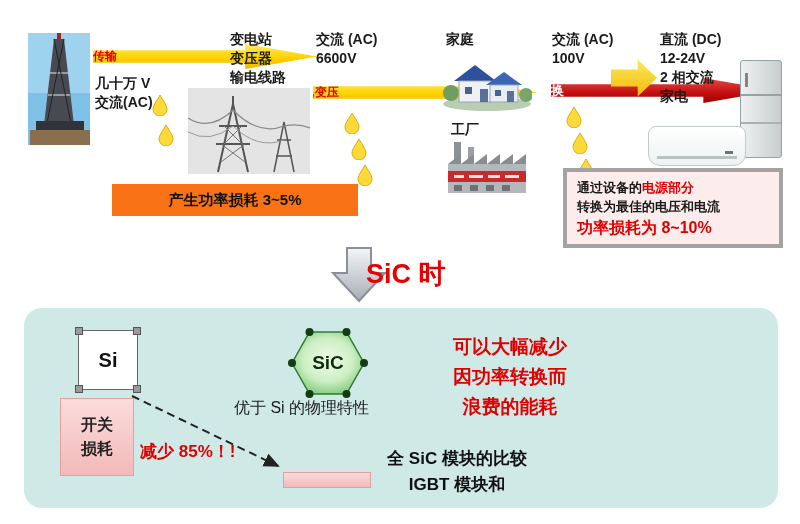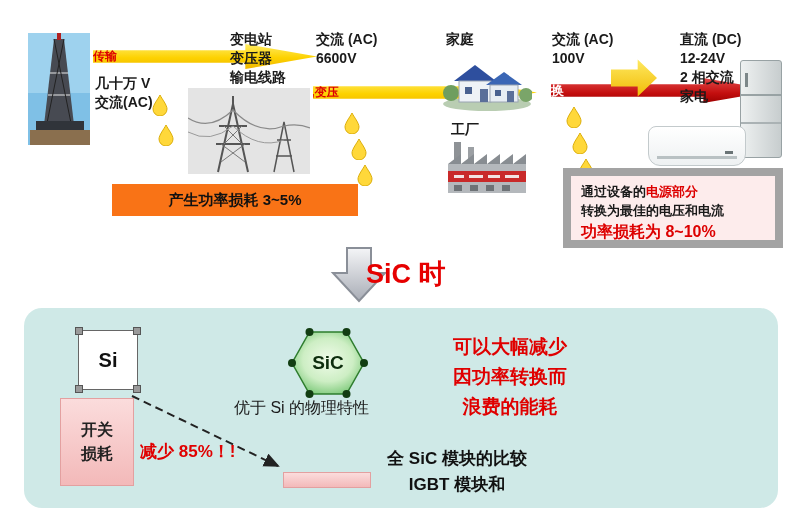--- a/index.html
+++ b/index.html
@@ -14,21 +14,21 @@
   .arrow-yellow span{font-size:12px;font-weight:700;color:#dd0000;white-space:nowrap;}
   .arrow-red{display:flex;align-items:center;justify-content:center;
       padding-right:28%;box-sizing:border-box;
       background:linear-gradient(180deg,#e24a4a 0%,#c40f0f 60%,#9e0000 100%);
       clip-path:polygon(0 25%,68% 25%,68% 0,100% 50%,68% 100%,68% 75%,0 75%);}
   .arrow-red span{font-size:13px;font-weight:700;color:#ffffff;white-space:nowrap;}
   .arrow-plain-yellow{background:linear-gradient(180deg,#ffec66,#f0b800);
       clip-path:polygon(0 30%,58% 30%,58% 6%,100% 50%,58% 94%,58% 70%,0 70%);}
   .loss-box{background:#f97316;display:flex;align-items:center;justify-content:center;
       font-size:15px;font-weight:700;color:#111;}
-  .device-box{background:#fdecec;border:8px solid #a3a3a3;box-sizing:border-box;
+  .device-box{background:#fdecec;border:4px solid #a3a3a3;box-sizing:border-box;
       padding:6px 8px 4px 10px;font-size:13px;font-weight:700;color:#1a1a1a;line-height:19px;}
   .device-box .red{color:#dd0000;}
   .device-box .big-red{color:#dd0000;font-size:16px;font-weight:800;margin-top:2px;}
   .sic-time{font-size:27px;font-weight:800;color:#e60000;white-space:nowrap;}
   .panel{background:#cfe9e7;border-radius:18px;}
   .si-square{background:#ffffff;border:1.5px solid #666;box-sizing:border-box;
       display:flex;align-items:center;justify-content:center;
       font-size:20px;font-weight:600;color:#111;}
   .corner-dot{position:absolute;width:8px;height:8px;background:#9a9a9a;border:1px solid #555;box-sizing:border-box;}
   .pink-bar{background:linear-gradient(180deg,#fbdcdc,#f3b9b9);border:1px solid #e3a0a0;box-sizing:border-box;}
@@ -181,21 +181,21 @@
       <path d="M8 1 C6 5 1 11 1 15 A7 7 0 0 0 15 15 C15 11 10 5 8 1 Z" fill="#ffd83a" stroke="#dcae0a" stroke-width="1"></path>
     </svg>
     <svg width="16" height="22" viewBox="0 0 16 22" style="display:block;margin:4px 0 0 6px;">
       <path d="M8 1 C6 5 1 11 1 15 A7 7 0 0 0 15 15 C15 11 10 5 8 1 Z" fill="#ffd83a" stroke="#dcae0a" stroke-width="1"></path>
     </svg>
     <svg width="16" height="22" viewBox="0 0 16 22" style="display:block;margin:4px 0 0 12px;">
       <path d="M8 1 C6 5 1 11 1 15 A7 7 0 0 0 15 15 C15 11 10 5 8 1 Z" fill="#ffd83a" stroke="#dcae0a" stroke-width="1"></path>
     </svg>
   </div>
 
-  <div class="abs" style="left:660px;top:30px;margin-left:20px;">
+  <div class="abs" style="left:660px;top:30px;">
     <div class="lbl">直流 (DC)</div>
     <div class="lbl">12-24V</div>
     <div class="lbl">2 相交流</div>
     <div class="lbl">家电</div>
   </div>
 
   <div class="abs fridge" style="left:740px;top:60px;width:42px;height:98px;">
     <div class="divider"></div>
     <div class="divider2"></div>
     <div class="handle"></div>
@@ -252,21 +252,21 @@
       <circle cx="21.5" cy="4" r="4" fill="#123d12"></circle>
       <circle cx="58.5" cy="4" r="4" fill="#123d12"></circle>
       <circle cx="76" cy="35" r="4" fill="#123d12"></circle>
       <circle cx="58.5" cy="66" r="4" fill="#123d12"></circle>
       <circle cx="21.5" cy="66" r="4" fill="#123d12"></circle>
       <circle cx="4" cy="35" r="4" fill="#123d12"></circle>
     </svg>
     <div class="abs hex-label" style="left:0;top:0;width:80px;height:70px;">SiC</div>
   </div>
 
-  <div class="abs pink-bar" style="left:60px;top:398px;width:74px;height:88px;">
+  <div class="abs pink-bar" style="left:60px;top:398px;width:74px;height:78px;">
     <div class="switch-loss-text">
       <span>开关</span>
       <span>损耗</span>
     </div>
   </div>
 
   <div class="abs" style="left:118px;top:388px;width:180px;height:92px;">
     <svg width="180" height="92" viewBox="0 0 180 92">
       <defs>
         <marker id="dashAh" markerWidth="9" markerHeight="9" refX="7" refY="3.5" orient="auto">

